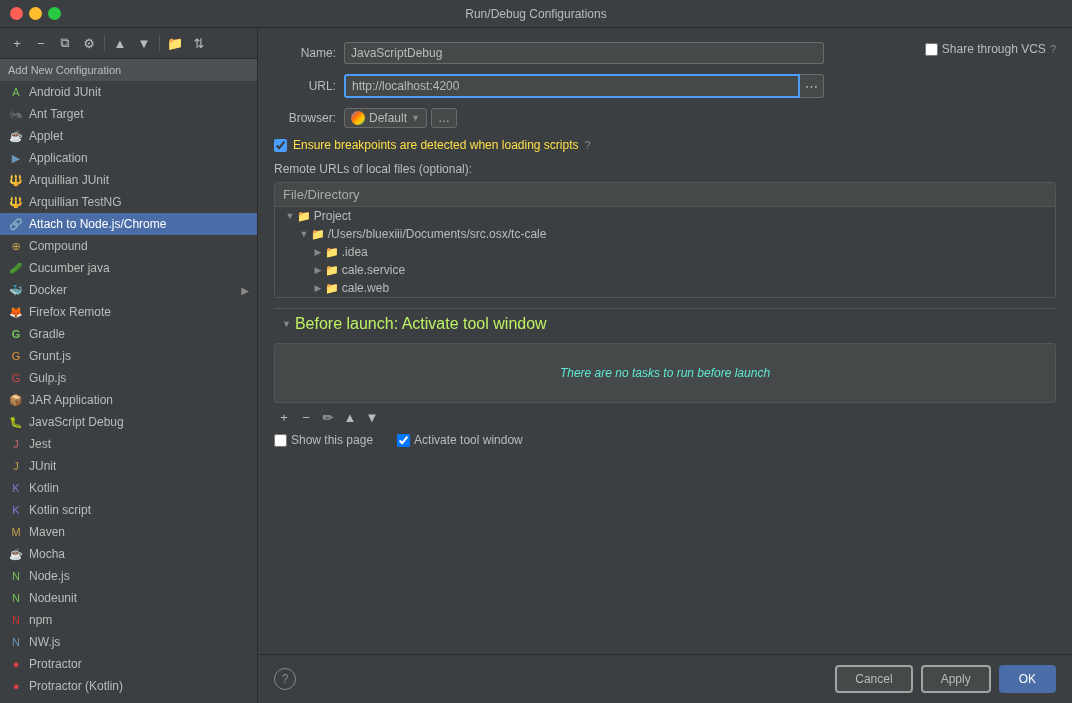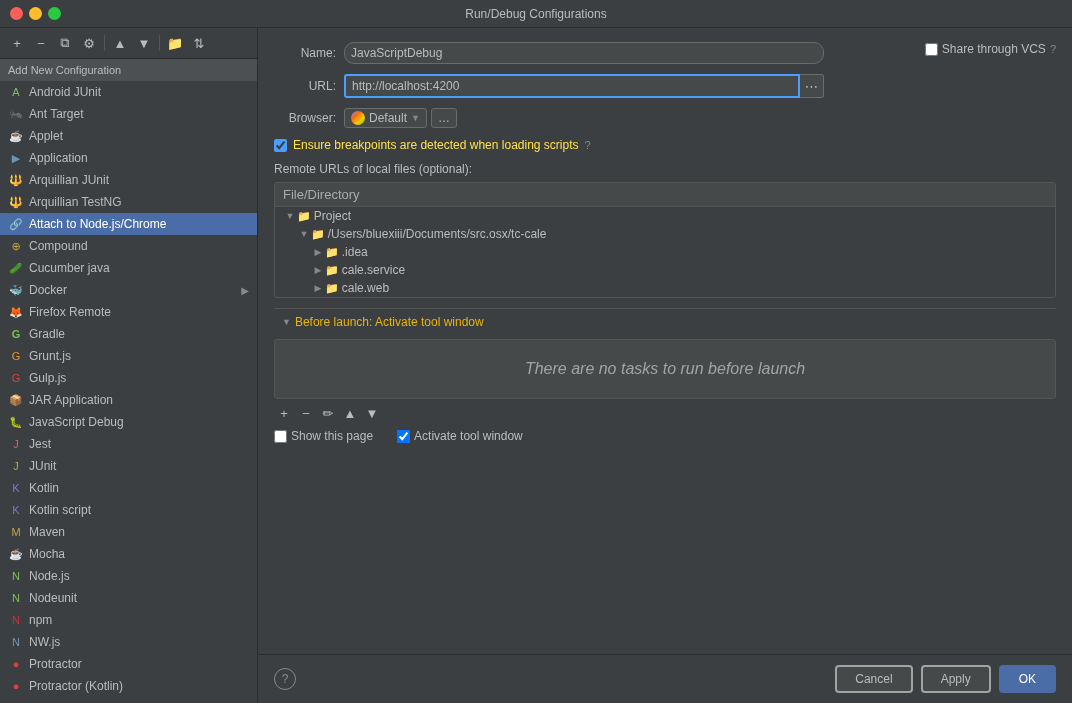--- a/index.html
+++ b/index.html
@@ -181,21 +181,21 @@
       padding-right: 8px;
       flex-shrink: 0;
     }
     .form-input {
       flex: 1;
       background: #45494a;
       border: 1px solid #6b6b6b;
       color: #bbbbbb;
       font-size: 12px;
       padding: 3px 6px;
-      border-radius: 10px;
+      border-radius: 2px;
       outline: none;
     }
     .url-row {
       display: flex;
       align-items: center;
     }
     .url-input {
       flex: 1;
       background: #45494a;
       border: 2px solid #4a9eff;
@@ -332,36 +332,36 @@
       border-top: 1px solid #555;
       margin-top: 4px;
       cursor: pointer;
     }
     .before-launch-arrow {
       font-size: 9px;
       color: #888;
       margin-right: 4px;
     }
     .before-launch-title {
-      font-size: 12px;
-      color: #eab308;
+      font-size: 16px;
+      color: #bef264;
     }
     .before-launch-body {
       border: 1px solid #555;
       border-radius: 3px;
       min-height: 60px;
       background: #45494a;
       margin: 4px 0;
       display: flex;
       align-items: center;
       justify-content: center;
     }
     .no-tasks-text {
-      color: #a3a3a3;
-      font-size: 16px;
+      color: #5eead4;
+      font-size: 12px;
       font-style: italic;
     }
     .launch-toolbar {
       display: flex;
       gap: 2px;
       margin-bottom: 6px;
     }
     .launch-toolbar button {
       background: transparent;
       border: none;

